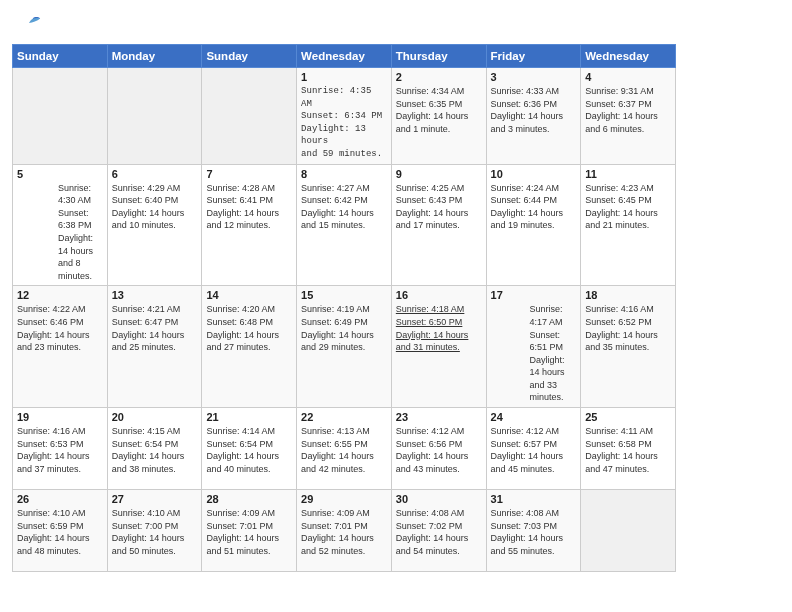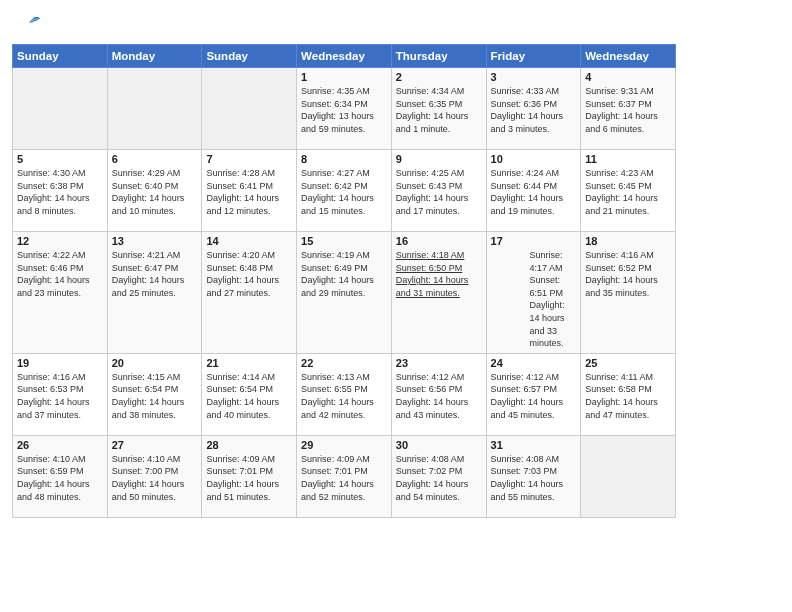--- a/index.html
+++ b/index.html
@@ -122,21 +122,21 @@
           <th>Wednesday</th>
         </tr>
     </thead>
     <tbody id="calendar-body">
     <tr>
           <td class="empty"></td>
           <td class="empty"></td>
           <td class="empty"></td>
           <td>
             <div class="day-number">1</div>
-            <div class="day-info" style="white-space: pre-line;">Sunrise: 4:35 AM
+            <div class="day-info" style="white-space: pre-line; font-family: Liberation Mono, monospace;">Sunrise: 4:35 AM
 Sunset: 6:34 PM
 Daylight: 13 hours
 and 59 minutes.</div>
           </td>
           <td>
             <div class="day-number">2</div>
             <div class="day-info" style="white-space: pre-line;">Sunrise: 4:34 AM
 Sunset: 6:35 PM
 Daylight: 14 hours
 and 1 minute.</div>
@@ -152,21 +152,21 @@
             <div class="day-number">4</div>
             <div class="day-info" style="white-space: pre-line;">Sunrise: 9:31 AM
 Sunset: 6:37 PM
 Daylight: 14 hours
 and 6 minutes.</div>
           </td>
         </tr>
         <tr>
           <td>
             <div class="day-number">5</div>
-            <div class="day-info" style="white-space: pre-line;">Sunrise: 4:30 AM
+            <div class="day-info" style="white-space: pre-line; margin-left: 41px;">Sunrise: 4:30 AM
 Sunset: 6:38 PM
 Daylight: 14 hours
 and 8 minutes.</div>
           </td>
           <td>
             <div class="day-number">6</div>
             <div class="day-info" style="white-space: pre-line;">Sunrise: 4:29 AM
 Sunset: 6:40 PM
 Daylight: 14 hours
 and 10 minutes.</div>

